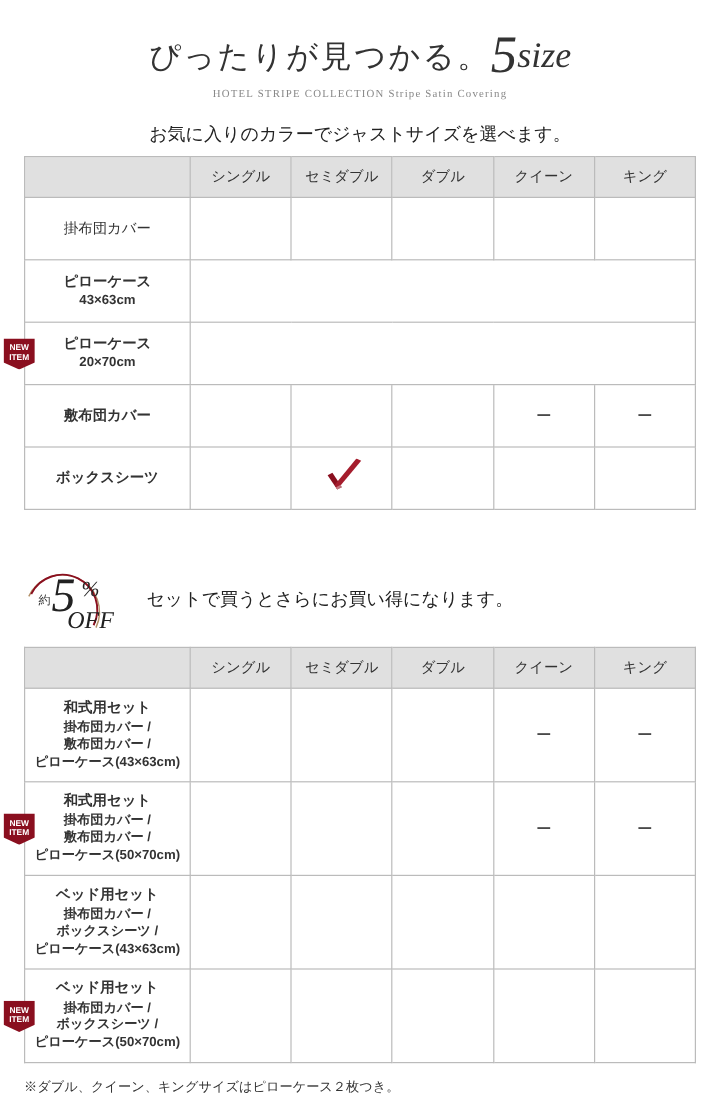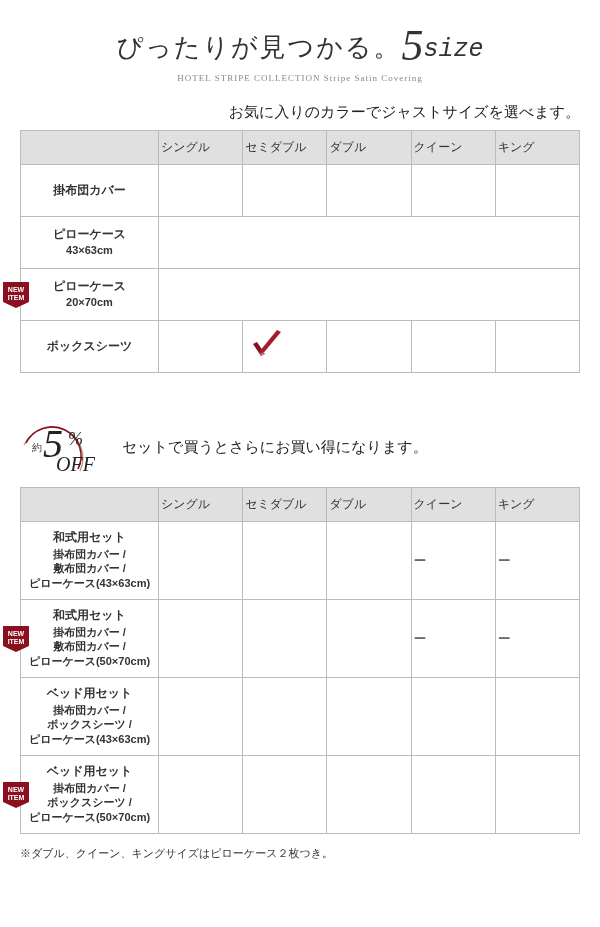--- a/index.html
+++ b/index.html
@@ -21,52 +21,52 @@
       letter-spacing: 2px;
     }
     .title-big {
       font-family: Georgia, serif;
       font-size: 44px;
       font-style: italic;
       color: #333;
       vertical-align: -4px;
     }
     .title-size {
-      font-family: Liberation Mono, monospace;
-      font-size: 25px;
+      font-family: Liberation Serif, serif;
+      font-size: 30px;
       font-style: italic;
       color: #333;
     }
     .subtitle {
       font-family: Liberation Serif, serif;
       font-size: 9px;
       letter-spacing: 1px;
       color: #888;
       margin-top: 2px;
     }
     .caption {
-      text-align: right;
+      text-align: center;
       font-size: 15px;
       color: #222;
       margin-bottom: 8px;
     }
 
     .table-section {
       padding: 0 20px;
       margin-bottom: 40px;
       position: relative;
     }
     table {
       width: 100%;
       border-collapse: collapse;
       table-layout: fixed;
     }
     th, td {
       border: 1px solid #bbb;
-      text-align: left;
+      text-align: center;
       vertical-align: middle;
       font-size: 12px;
       padding: 6px 2px;
     }
     th {
       background: #e0e0e0;
       font-weight: normal;
       height: 34px;
     }
     th.corner {
@@ -157,40 +157,48 @@
         <th class="corner"></th>
         <th>シングル</th>
         <th>セミダブル</th>
         <th>ダブル</th>
         <th>クイーン</th>
         <th>キング</th>
       </tr>
     </thead>
     <tbody id="tbody1">
         <tr>
-          <td class="rowhead"><span style="font-weight:bold;">掛布団カバー</span></td>
+          <td class="rowhead"><span style="font-weight:normal;">掛布団カバー</span></td>
           <td></td>
           <td></td>
           <td></td>
           <td></td>
           <td></td>
         </tr>
         <tr>
           <td class="rowhead"><span style="font-weight:bold;">ピローケース</span><span class="sub">43×63cm</span></td>
           <td colspan="5" class="wide"></td>
         </tr>
         <tr>
           <td class="rowhead"><span class="new-badge">
               <svg width="26" height="26" viewBox="0 0 26 26">
                 <polygon points="0,0 26,0 26,20 13,26 0,20" fill="#8a0f1f"></polygon>
                 <text x="13" y="10" text-anchor="middle" font-size="7" fill="#fff" font-family="Arial" font-weight="bold">NEW</text>
                 <text x="13" y="18" text-anchor="middle" font-size="7" fill="#fff" font-family="Arial" font-weight="bold">ITEM</text>
               </svg>
             </span><span style="font-weight:bold;">ピローケース</span><span class="sub">20×70cm</span></td>
           <td colspan="5" class="wide"></td>
+        </tr>
+        <tr>
+          <td class="rowhead"><span style="font-weight:bold;">敷布団カバー</span></td>
+          <td></td>
+          <td></td>
+          <td></td>
+          <td class="dash">ー</td>
+          <td class="dash">ー</td>
         </tr>
         <tr>
           <td class="rowhead"><span style="font-weight:bold;">ボックスシーツ</span></td>
           <td></td>
           <td><span class="check-mark"><svg width="40" height="30" viewBox="0 0 40 30">
                 <polygon points="8,14 16,26 20,24 12,12" fill="#8a0f1f"></polygon>
                 <polygon points="16,26 36,2 32,0 14,22" fill="#a51d2d"></polygon>
                 <polygon points="15,24 16,26 20,24 19,22" fill="#fff" opacity="0.4"></polygon>
               </svg></span></td>
           <td></td>

